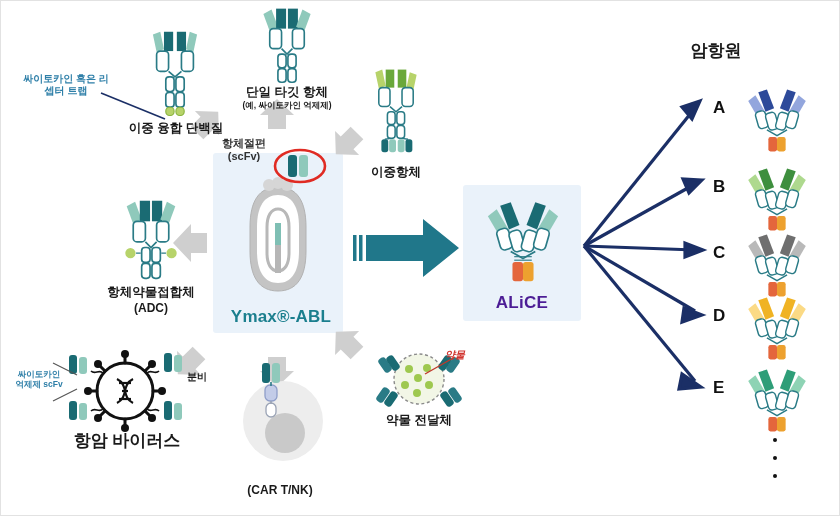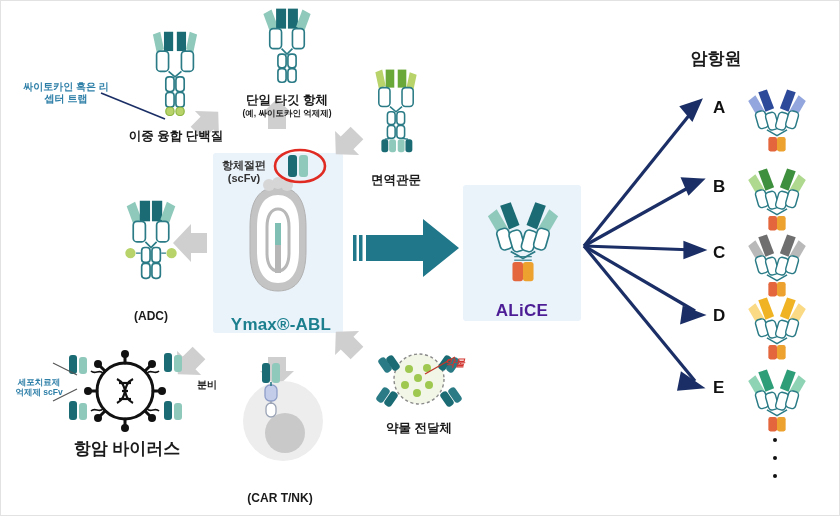--- a/index.html
+++ b/index.html
@@ -15,21 +15,20 @@
     border: 1px solid #e2e2e2;
     overflow: hidden;
   }
   .abs { position: absolute; }
   .lbl {
     position: absolute;
     text-align: center;
     line-height: 1.22;
     color: #1a1a1a;
     white-space: pre-line;
-    margin-top: 8px;
   }
   .lbl-bold { font-weight: bold; }
   .lbl-blue { color: #2e7fa8; font-weight: bold; }
   .lbl-red  { color: #d1342f; font-weight: bold; font-style: italic; }
   .lbl-teal { color: #1b7f8e; font-weight: bold; }
   .lbl-orange { color: #4c1d95; font-weight: bold; }
   .panel {
     position: absolute;
     background: #eaf2fa;
     border-radius: 3px;
@@ -203,21 +202,21 @@
         <rect x="51" y="68" width="9" height="15" rx="3.5"></rect>
       </g>
 
       <rect x="33" y="84" width="8" height="15" rx="3" fill="#1a6b73"></rect>
       <rect x="42" y="84" width="8" height="15" rx="3" fill="#8fc9bb"></rect>
       <rect x="52" y="84" width="8" height="15" rx="3" fill="#8fc9bb"></rect>
       <rect x="61" y="84" width="8" height="15" rx="3" fill="#1a6b73"></rect>
       <path d="M44,83 L37,84 M57,83 L64,84" stroke="#2a7b86" stroke-width="1.5" fill="none"></path>
     </g>
   </svg>
-  <div class="lbl lbl-bold" style="left:330px; top:164px; width:130px; font-size:12.5px;">면역관문</div>
+  <div class="lbl lbl-bold" style="left:330px; top:164px; width:130px; font-size:12.5px;">이중항체</div>
 
   <svg class="abs" style="left:102px; top:196px;" width="96" height="86" viewBox="0 0 100 92">
     <g>
       <path d="M24,10 L33,5 L40,24 L31,29 Z" fill="#8fc9bb"></path>
       <path d="M38,4 L49,4 L49,26 L38,26 Z" fill="#1a6b73"></path>
       <path d="M51,4 L62,4 L62,26 L51,26 Z" fill="#1a6b73"></path>
       <path d="M67,5 L76,10 L69,29 L60,24 Z" fill="#8fc9bb"></path>
       <g stroke="#2a7b86" stroke-width="1.8" fill="#fff">
         <rect x="31" y="26" width="13" height="22" rx="4"></rect>
         <rect x="56" y="26" width="13" height="22" rx="4"></rect>
@@ -228,20 +227,21 @@
         <rect x="51" y="54" width="9" height="16" rx="3.5"></rect>
         <rect x="40" y="71" width="9" height="16" rx="3.5"></rect>
         <rect x="51" y="71" width="9" height="16" rx="3.5"></rect>
       </g>
 
       <circle cx="28" cy="60" r="5.5" fill="#b7d36a"></circle>
       <circle cx="72" cy="60" r="5.5" fill="#b7d36a"></circle>
       <path d="M34,60 L39,60 M66,60 L61,60" stroke="#2a7b86" stroke-width="1.5"></path>
     </g>
   </svg>
+  <div class="lbl lbl-bold" style="left:80px; top:284px; width:140px; font-size:12.5px;">항체약물접합체</div>
   <div class="lbl lbl-bold" style="left:80px; top:300px; width:140px; font-size:12px;">(ADC)</div>
 
   <svg class="abs" style="left:60px; top:348px;" width="128" height="86" viewBox="0 0 128 86">
     <g>
 
       <g fill="none" stroke="#111" stroke-width="3">
         <circle cx="64" cy="42" r="28"></circle>
         <g stroke-linecap="round">
           <line x1="64" y1="14" x2="64" y2="6"></line>
           <line x1="84" y1="22" x2="90" y2="16"></line>
@@ -284,23 +284,23 @@
       </g>
 
       <g fill="none" stroke="#111" stroke-width="1.6">
         <path d="M42,24 C38,20 34,26 30,22"></path>
         <path d="M42,60 C38,64 34,58 30,62"></path>
         <path d="M86,24 C90,20 94,26 98,22"></path>
         <path d="M86,60 C90,64 94,58 98,62"></path>
       </g>
     </g>
   </svg>
-  <div class="lbl lbl-blue" style="left:6px; top:368px; width:64px; font-size:8.5px;">세포치료제
+  <div class="lbl lbl-blue" style="left:6px; top:368px; width:64px; font-size:8.5px;">싸이토카인
 억제제 scFv</div>
-  <div class="lbl lbl-bold" style="left:176px; top:370px; width:40px; font-size:10px;text-align:right;">분비</div>
+  <div class="lbl lbl-bold" style="left:176px; top:370px; width:40px; font-size:10px;">분비</div>
   <svg class="abs" style="left:48px; top:358px;" width="36" height="60">
     <line x1="4" y1="4" x2="28" y2="16" stroke="#555" stroke-width="1.2"></line>
     <line x1="4" y1="42" x2="28" y2="30" stroke="#555" stroke-width="1.2"></line>
   </svg>
   <div class="lbl lbl-bold" style="left:56px; top:430px; width:140px; font-size:17px;">항암 바이러스</div>
 
   <svg class="abs" style="left:226px; top:358px;" width="106" height="104" viewBox="0 0 106 104">
     <g>
 
       <circle cx="56" cy="62" r="40" fill="#ededed"></circle>
@@ -368,21 +368,21 @@
   </svg>
   <div class="lbl lbl-teal" style="left:212px; top:306px; width:136px; font-size:17px; letter-spacing:0.2px;">Ymax®-ABL</div>
 
   <svg class="abs" style="left:285px; top:152px;" width="26" height="26" viewBox="0 0 26 26">
     <rect x="2" y="2" width="9" height="22" rx="3" fill="#1a6b73"></rect>
     <rect x="13" y="2" width="9" height="22" rx="3" fill="#8fc9bb"></rect>
   </svg>
   <svg class="abs" style="left:272px; top:146px;" width="54" height="38">
     <ellipse cx="27" cy="19" rx="25" ry="16" fill="none" stroke="#e02b23" stroke-width="2.6"></ellipse>
   </svg>
-  <div class="lbl" style="left:212px; top:150px; width:62px; font-size:11px; font-weight:bold; color:#333; text-align:center;">항체절편
+  <div class="lbl" style="left:212px; top:136px; width:62px; font-size:11px; font-weight:bold; color:#333; text-align:center;">항체절편
 (scFv)</div>
 
   <svg class="abs" style="left:478px; top:196px;" width="88" height="86" viewBox="0 0 100 98">
     <g>
 
       <path d="M10,22 L20,14 L34,38 L24,46 Z" fill="#8fc9bb"></path>
       <path d="M24,10 L36,6 L46,32 L34,37 Z" fill="#1a6b73"></path>
       <path d="M64,6 L76,10 L66,37 L54,32 Z" fill="#1a6b73"></path>
       <path d="M80,14 L90,22 L76,46 L66,38 Z" fill="#8fc9bb"></path>
 

